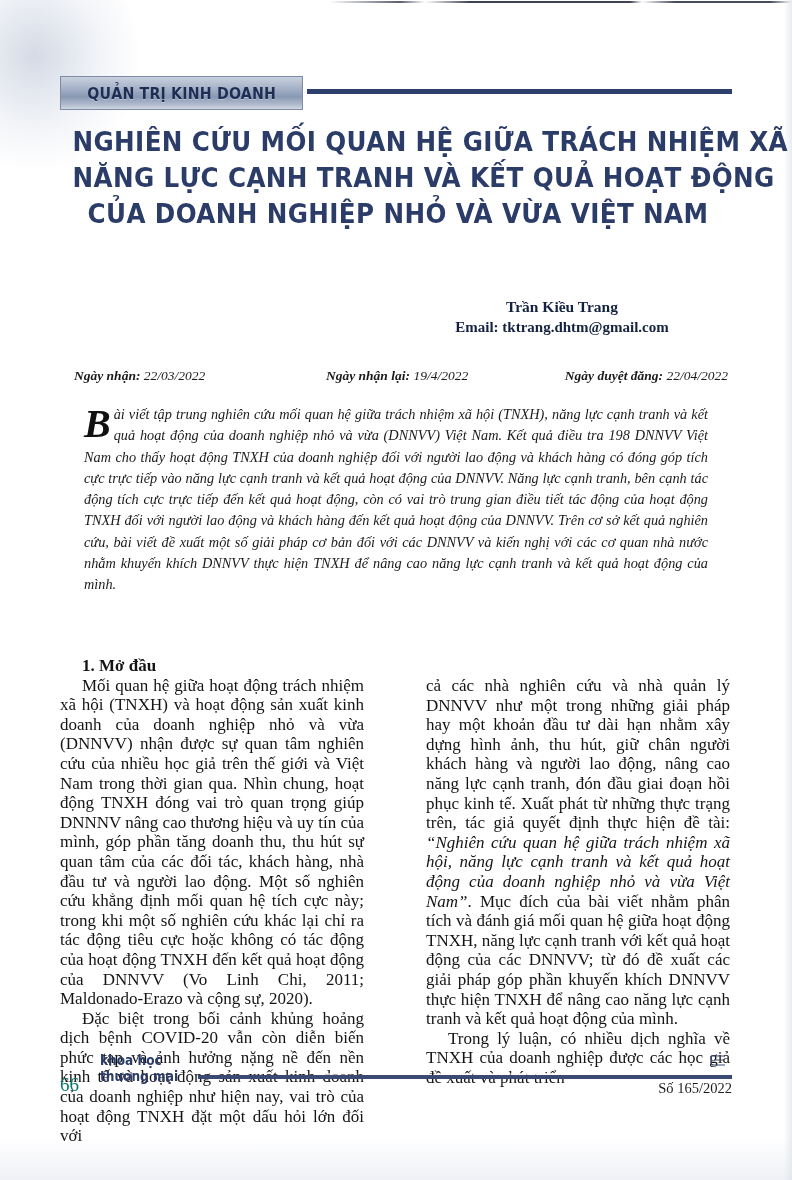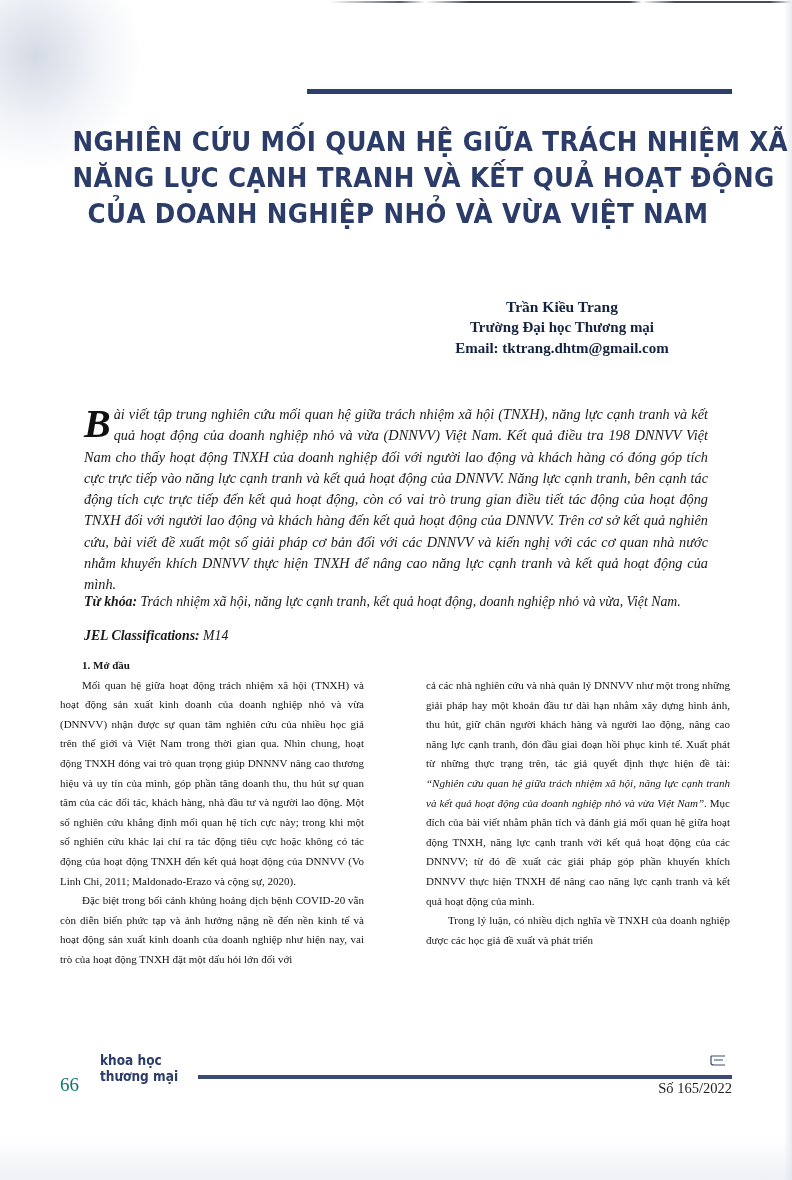--- a/index.html
+++ b/index.html
@@ -201,21 +201,21 @@
     color: #1a1a1a;
   }
   .jel b { font-weight: bold; font-style: italic; }
 
   
   .col {
     position: absolute;
     top: 656px;
     width: 304px;
     font-family: "Liberation Serif", serif;
-    font-size: 11px;
+    font-size: 17px;
     line-height: 19.6px;
     text-align: justify;
     color: #141414;
   }
   .col-left  { left: 60px; }
   .col-right { left: 426px; }
 
   .col p {
     margin: 0;
     text-indent: 22px;
@@ -297,49 +297,57 @@
 <body>
 
 <div class="page">
 
   <div class="scan-smudge"></div>
   <div class="scan-line-top"></div>
   <div class="scan-edge-right"></div>
   <div class="scan-edge-bottom"></div>
 
   <div class="header-band">
+    <div class="section-badge">
+      <span class="section-badge-text">QUẢN TRỊ KINH DOANH</span>
+    </div>
     <div class="band-rule"></div>
   </div>
 
   <div class="title-block">
     <div class="title-line">NGHIÊN CỨU MỐI QUAN HỆ GIỮA TRÁCH NHIỆM XÃ HỘI,</div>
     <div class="title-line">NĂNG LỰC CẠNH TRANH VÀ KẾT QUẢ HOẠT ĐỘNG</div>
     <div class="title-line">CỦA DOANH NGHIỆP NHỎ VÀ VỪA VIỆT NAM</div>
   </div>
 
   <div class="author-block">
     <div class="author-name">Trần Kiều Trang</div>
-    <div class="author-affil">Trường Đại học Thương mại</div>
     <div class="author-email">Email: tktrang.dhtm@gmail.com</div>
   </div>
 
+  <div class="dates-row">
+    <div class="date-item d1">
+      <b>Ngày nhận:</b>
+      <span>22/03/2022</span>
+    </div>
+    <div class="date-item d2">
+      <b>Ngày nhận lại:</b>
+      <span>19/4/2022</span>
+    </div>
+    <div class="date-item d3">
+      <b>Ngày duyệt đăng:</b>
+      <span>22/04/2022</span>
+    </div>
+  </div>
 
   <div class="abstract">
     <span class="dropcap">B</span><span>ài viết tập trung nghiên cứu mối quan hệ giữa trách nhiệm xã hội (TNXH), năng lực cạnh tranh và kết quả hoạt động của doanh nghiệp nhỏ và vừa (DNNVV) Việt Nam. Kết quả điều tra 198 DNNVV Việt Nam cho thấy hoạt động TNXH của doanh nghiệp đối với người lao động và khách hàng có đóng góp tích cực trực tiếp vào năng lực cạnh tranh và kết quả hoạt động của DNNVV. Năng lực cạnh tranh, bên cạnh tác động tích cực trực tiếp đến kết quả hoạt động, còn có vai trò trung gian điều tiết tác động của hoạt động TNXH đối với người lao động và khách hàng đến kết quả hoạt động của DNNVV. Trên cơ sở kết quả nghiên cứu, bài viết đề xuất một số giải pháp cơ bản đối với các DNNVV và kiến nghị với các cơ quan nhà nước nhằm khuyến khích DNNVV thực hiện TNXH để nâng cao năng lực cạnh tranh và kết quả hoạt động của mình.</span>
   </div>
 
-  <div class="keywords">
-    <b>Từ khóa:</b>
-    <span>Trách nhiệm xã hội, năng lực cạnh tranh, kết quả hoạt động, doanh nghiệp nhỏ và vừa, Việt Nam.</span>
-  </div>
-
-  <div class="jel">
-    <b>JEL Classifications:</b>
-    <span>M14</span>
-  </div>
+
 
   <div class="col col-left">
     <div class="h2">1. Mở đầu</div>
     <p>Mối quan hệ giữa hoạt động trách nhiệm xã hội (TNXH) và hoạt động sản xuất kinh doanh của doanh nghiệp nhỏ và vừa (DNNVV) nhận được sự quan tâm nghiên cứu của nhiều học giả trên thế giới và Việt Nam trong thời gian qua. Nhìn chung, hoạt động TNXH đóng vai trò quan trọng giúp DNNNV nâng cao thương hiệu và uy tín của mình, góp phần tăng doanh thu, thu hút sự quan tâm của các đối tác, khách hàng, nhà đầu tư và người lao động. Một số nghiên cứu khẳng định mối quan hệ tích cực này; trong khi một số nghiên cứu khác lại chỉ ra tác động tiêu cực hoặc không có tác động của hoạt động TNXH đến kết quả hoạt động của DNNVV (Vo Linh Chi, 2011; Maldonado-Erazo và cộng sự, 2020).</p>
     <p>Đặc biệt trong bối cảnh khủng hoảng dịch bệnh COVID-20 vẫn còn diễn biến phức tạp và ảnh hưởng nặng nề đến nền kinh tế và hoạt động sản xuất kinh doanh của doanh nghiệp như hiện nay, vai trò của hoạt động TNXH đặt một dấu hỏi lớn đối với</p>
   </div>
 
   <div class="col col-right">
     <p class="noindent"><span>cả các nhà nghiên cứu và nhà quản lý DNNVV như một trong những giải pháp hay một khoản đầu tư dài hạn nhằm xây dựng hình ảnh, thu hút, giữ chân người khách hàng và người lao động, nâng cao năng lực cạnh tranh, đón đầu giai đoạn hồi phục kinh tế. Xuất phát từ những thực trạng trên, tác giả quyết định thực hiện đề tài: </span><span class="q-italic">“Nghiên cứu quan hệ giữa trách nhiệm xã hội, năng lực cạnh tranh và kết quả hoạt động của doanh nghiệp nhỏ và vừa Việt Nam”</span><span>. Mục đích của bài viết nhằm phân tích và đánh giá mối quan hệ giữa hoạt động TNXH, năng lực cạnh tranh với kết quả hoạt động của các DNNVV; từ đó đề xuất các giải pháp góp phần khuyến khích DNNVV thực hiện TNXH để nâng cao năng lực cạnh tranh và kết quả hoạt động của mình.</span></p>
     <p>Trong lý luận, có nhiều dịch nghĩa về TNXH của doanh nghiệp được các học giả đề xuất và phát triển</p>

